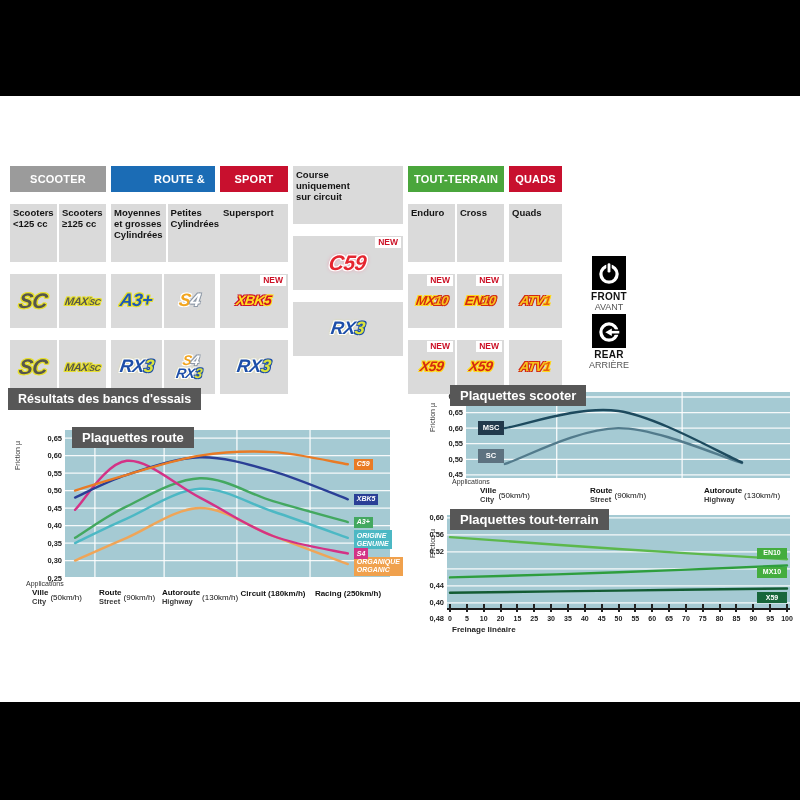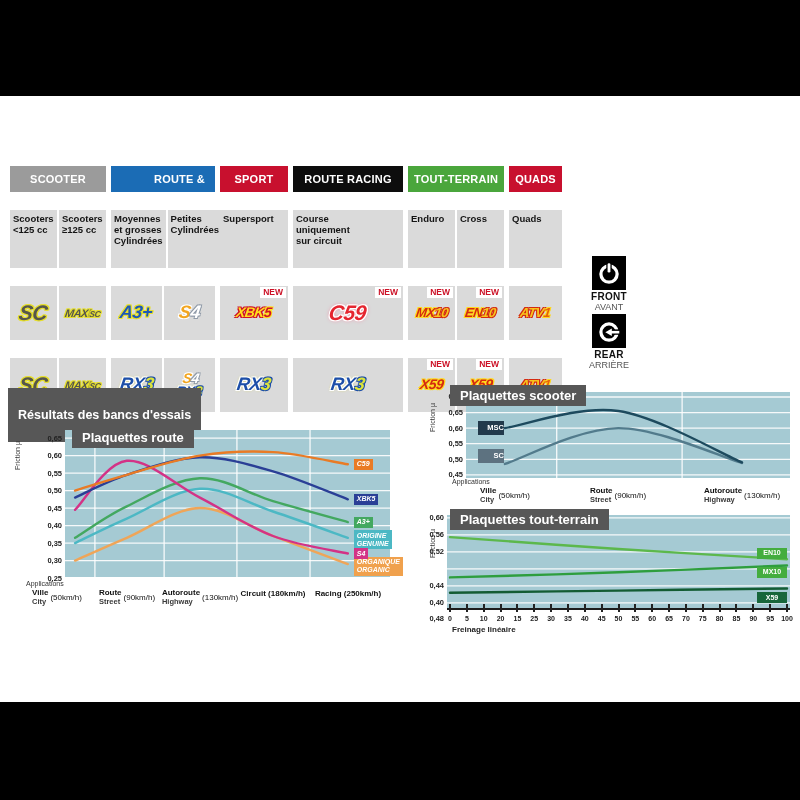--- a/index.html
+++ b/index.html
@@ -4,21 +4,21 @@
 <style>
   html,body{margin:0;padding:0;background:#000;}
   #stage{position:relative;width:800px;height:800px;background:#fff;overflow:hidden;
          font-family:"Liberation Sans",sans-serif;}
   .band{position:absolute;left:0;width:800px;background:#000;}
   #band-top{top:0;height:96px;}
   #band-bottom{top:702px;height:98px;}
 
   
   #prod-table{position:absolute;left:10px;top:166px;display:flex;gap:5px;}
-  .tgroup{display:flex;flex-direction:column;gap:18px;}
+  .tgroup{display:flex;flex-direction:column;gap:12px;}
   .ghead{height:26px;line-height:26px;text-align:center;color:#fff;font-weight:bold;font-size:11px;letter-spacing:.2px;}
   .grow{display:flex;gap:2px;}
   .subcell{background:#dadada;flex:1;height:58px;font-size:9.5px;font-weight:bold;color:#141414;
            padding:3px 3px;box-sizing:border-box;line-height:1.18;white-space:pre-line;}
   .pcell{background:#dadada;flex:1;height:54px;display:flex;align-items:center;justify-content:center;position:relative;}
   .new-chip{position:absolute;top:1px;right:2px;background:#fff;color:#cc1126;font-weight:bold;
             font-size:8.5px;line-height:11px;padding:0 3px;}
   .plogo{font-style:italic;font-weight:900;line-height:.95;letter-spacing:-.5px;transform:skewX(-8deg);
          white-space:nowrap;text-align:center;}
   .pline{display:flex;align-items:baseline;justify-content:center;}
@@ -42,34 +42,34 @@
   
   .axle{position:absolute;width:40px;text-align:center;}
   #axle-front{left:589px;top:256px;} #axle-rear{left:589px;top:314px;}
   .axle-icon{width:34px;height:34px;background:#000;margin:0 auto;display:flex;align-items:center;justify-content:center;}
   .axle-en{font-size:10px;font-weight:bold;color:#111;margin-top:1px;letter-spacing:.3px;}
   .axle-fr{font-size:9px;color:#555;}
 
   
   #charts{position:absolute;left:0;top:0;width:800px;height:800px;}
   #results-bar{position:absolute;left:8px;top:388px;background:#575757;color:#fff;font-weight:bold;
-               font-size:12.5px;padding:20px 10px;}
+               font-size:12.5px;padding:4px 10px;}
   .plot{position:absolute;background:#a5cad3;}
   .plot.axis-bottom{border-bottom:2px solid #1c1c1c;box-sizing:content-box;}
   .chip{position:absolute;background:#575757;color:#fff;font-weight:bold;font-size:13px;padding:3px 10px;}
   .ytick{position:absolute;width:28px;text-align:right;font-size:7.5px;font-weight:bold;color:#222;}
   .ylab{position:absolute;font-size:7px;color:#333;transform:rotate(-90deg);transform-origin:left top;white-space:nowrap;}
   .axcap{position:absolute;font-size:7px;color:#333;}
   .cat{position:absolute;transform:translateX(-50%);display:flex;align-items:center;white-space:nowrap;}
   .cat-fr{font-size:8px;font-weight:bold;color:#111;line-height:1.1;}
   .cat-en{font-size:7.5px;font-weight:bold;color:#3a3a3a;line-height:1.1;}
   .cat-spd{font-size:8px;color:#111;margin-left:2px;}
   .cat-single{font-size:8px;font-weight:bold;color:#111;}
   .lbadge{position:absolute;color:#fff;font-weight:bold;font-size:7px;line-height:1.15;padding:1.5px 3px;font-style:italic;white-space:nowrap;}
-  .lbadge-big{width:26px;text-align:right;font-style:normal;font-size:7.5px;padding:2.5px 0;}
+  .lbadge-big{width:26px;text-align:center;font-style:normal;font-size:7.5px;padding:2.5px 0;}
   .lbadge-te{width:30px;text-align:center;font-style:normal;padding:1.5px 0;}
   .xtickmark{position:absolute;width:2px;height:8px;background:#222;transform:translateX(-50%);}
   .xtick{position:absolute;font-size:7px;font-weight:bold;color:#222;transform:translateX(-50%);}
   .xlabel{position:absolute;font-size:8px;font-weight:bold;color:#222;}
 </style>
 </head>
 <body>
 
 <div id="stage">
   <div class="band" id="band-top"></div>
@@ -189,21 +189,20 @@
             <div class="plogo">
               <div class="pline">
                 <span class="p-rx sz-lg">RX</span>
                 <span class="p-3 sz-lg">3</span>
               </div>
             </div>
           </div>
         </div>
       </div>
       <div class="tgroup" style="width: 110px;">
-        <div class="ghead" style="background: rgb(13, 13, 13);">ROUTE RACING</div>
         <div class="grow">
           <div class="subcell">Course
 uniquement
 sur circuit</div>
         </div>
         <div class="grow">
           <div class="pcell">
             <div class="plogo">
               <div class="pline">
                 <span class="p-c59 sz-xl">C59</span>

